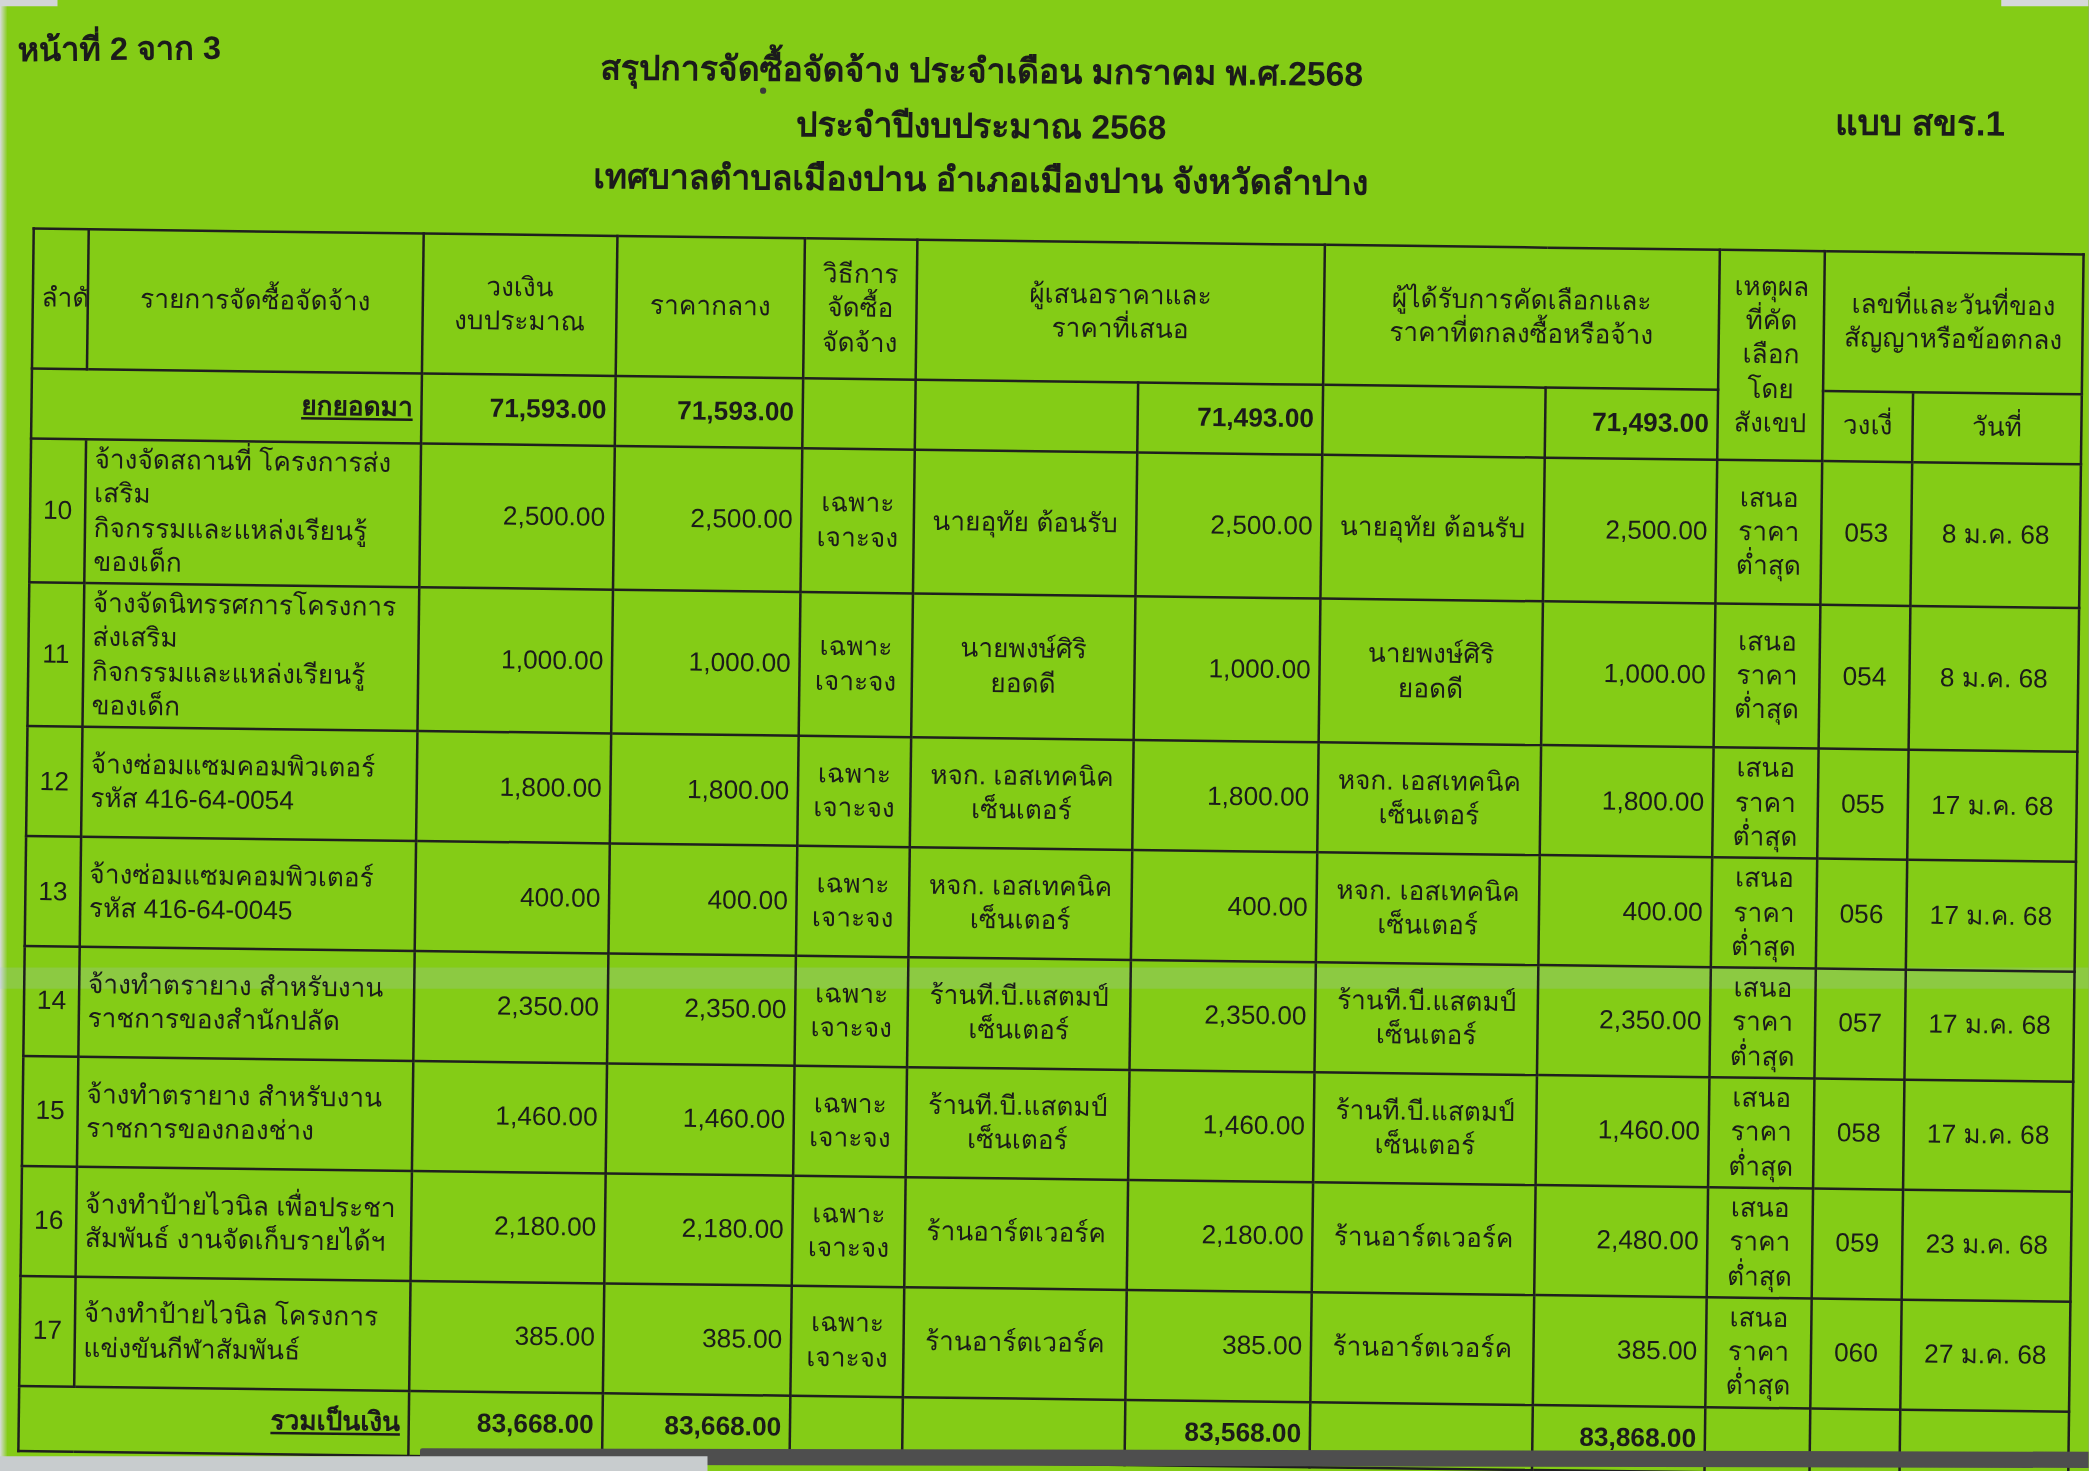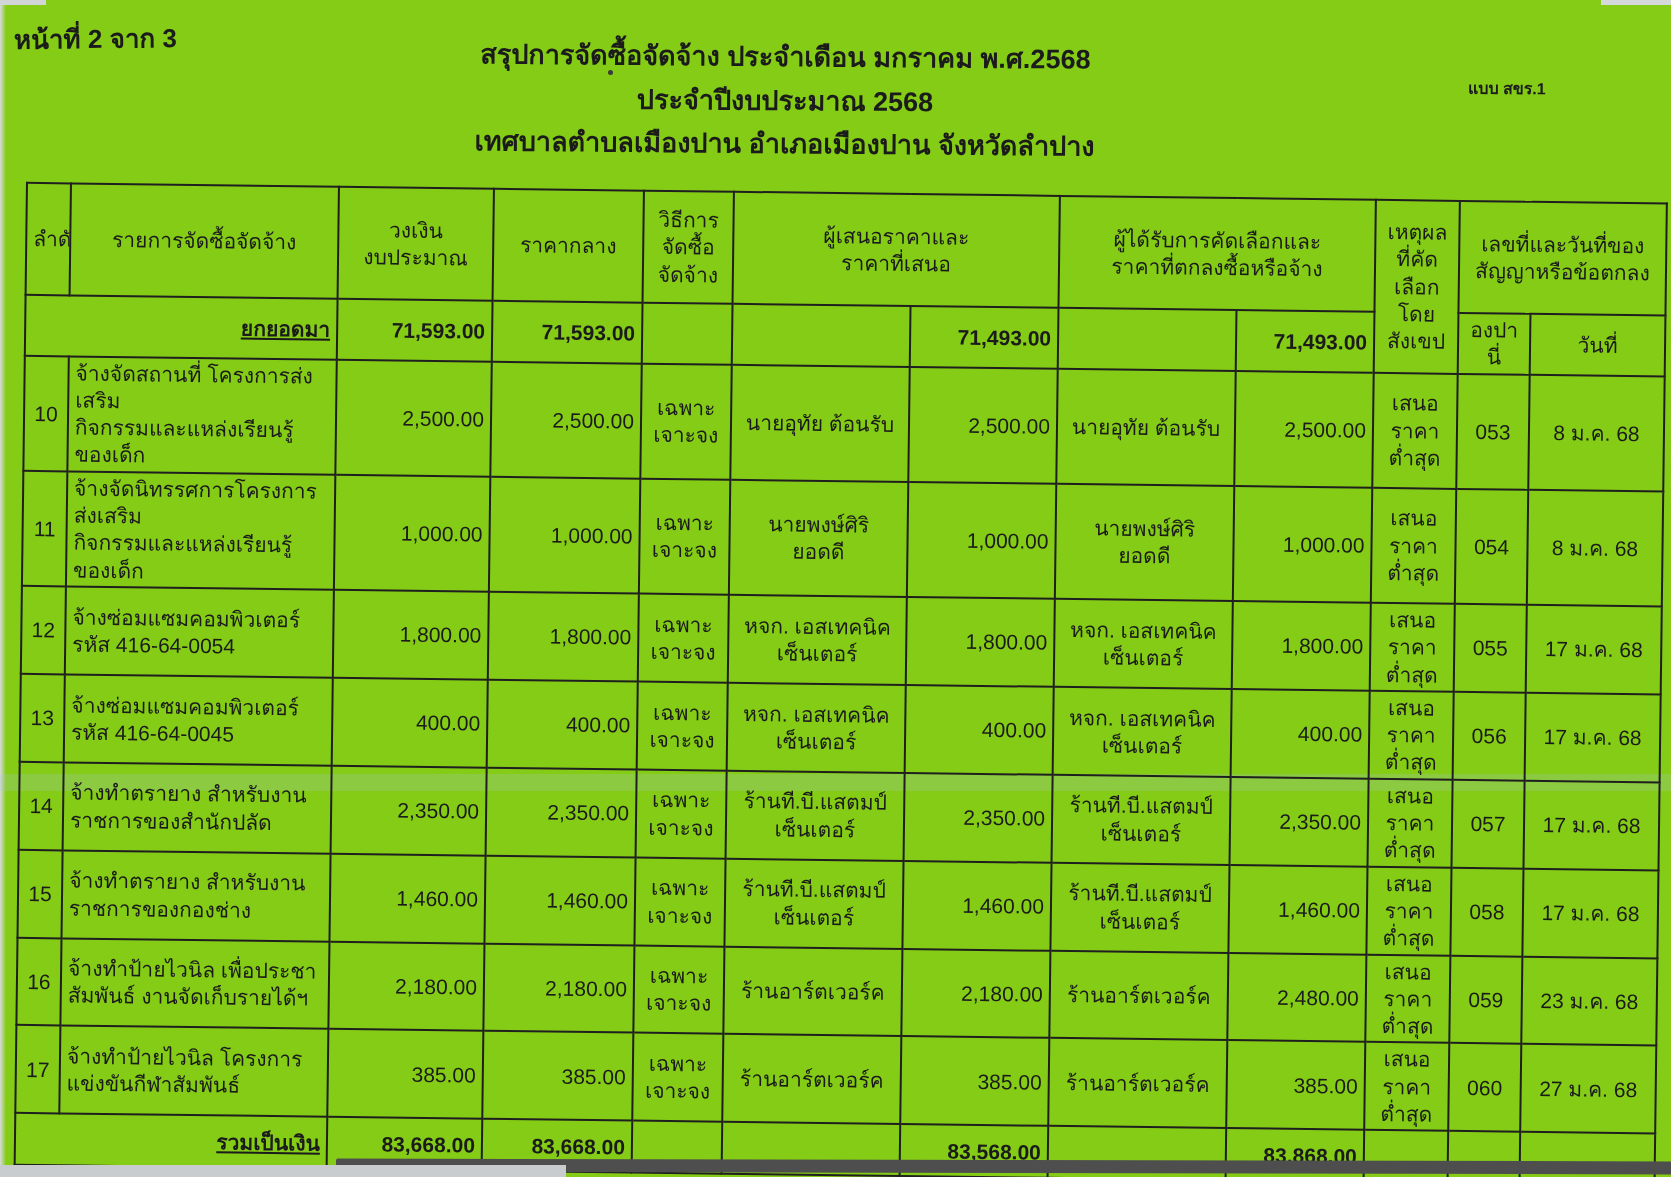--- a/index.html
+++ b/index.html
@@ -8,21 +8,21 @@
     background:#84cc16;overflow:hidden;
     font-family:"Liberation Sans","DejaVu Sans",sans-serif;
     color:#1b1b1b;
   }
   .pre{white-space:pre-line;}
   .page-indicator{
     position:absolute;left:14px;top:18px;font-size:26px;font-weight:700;
     transform:rotate(-0.6deg);
   }
   .form-code{
-    position:absolute;left:1468px;top:76px;font-size:16px;font-weight:700;
+    position:absolute;left:1468px;top:76px;font-size:28px;font-weight:700;
     white-space:nowrap;transform:rotate(0.4deg);
   }
   .title-block{
     position:absolute;left:0;top:36px;width:1570px;text-align:center;
     transform:rotate(0.5deg);
   }
   .title-line{font-size:27px;font-weight:700;line-height:1.62;}
   .table-wrap{
     position:absolute;left:26px;top:182px;
     transform:rotate(0.72deg);transform-origin:10px 0;
@@ -124,21 +124,21 @@
 
       <tr style="height:56px">
         <td class="sum-label" colspan="2">ยกยอดมา</td>
         <td class="sum-num">71,593.00</td>
         <td class="sum-num">71,593.00</td>
         <td></td>
         <td></td>
         <td class="sum-num">71,493.00</td>
         <td></td>
         <td class="sum-num">71,493.00</td>
-        <td class="subhdr">องปานี่</td>
+        <td class="subhdr">วงเงี่</td>
         <td class="subhdr">วันที่</td>
       </tr>
 
       <tr style="height:75px">
         <td class="c-no">10</td>
         <td class="c-item pre">จ้างจัดสถานที่ โครงการส่งเสริม
 กิจกรรมและแหล่งเรียนรู้ของเด็ก</td>
         <td class="c-num">2,500.00</td>
         <td class="c-num">2,500.00</td>
         <td class="c-method">เฉพาะเจาะจง</td>

